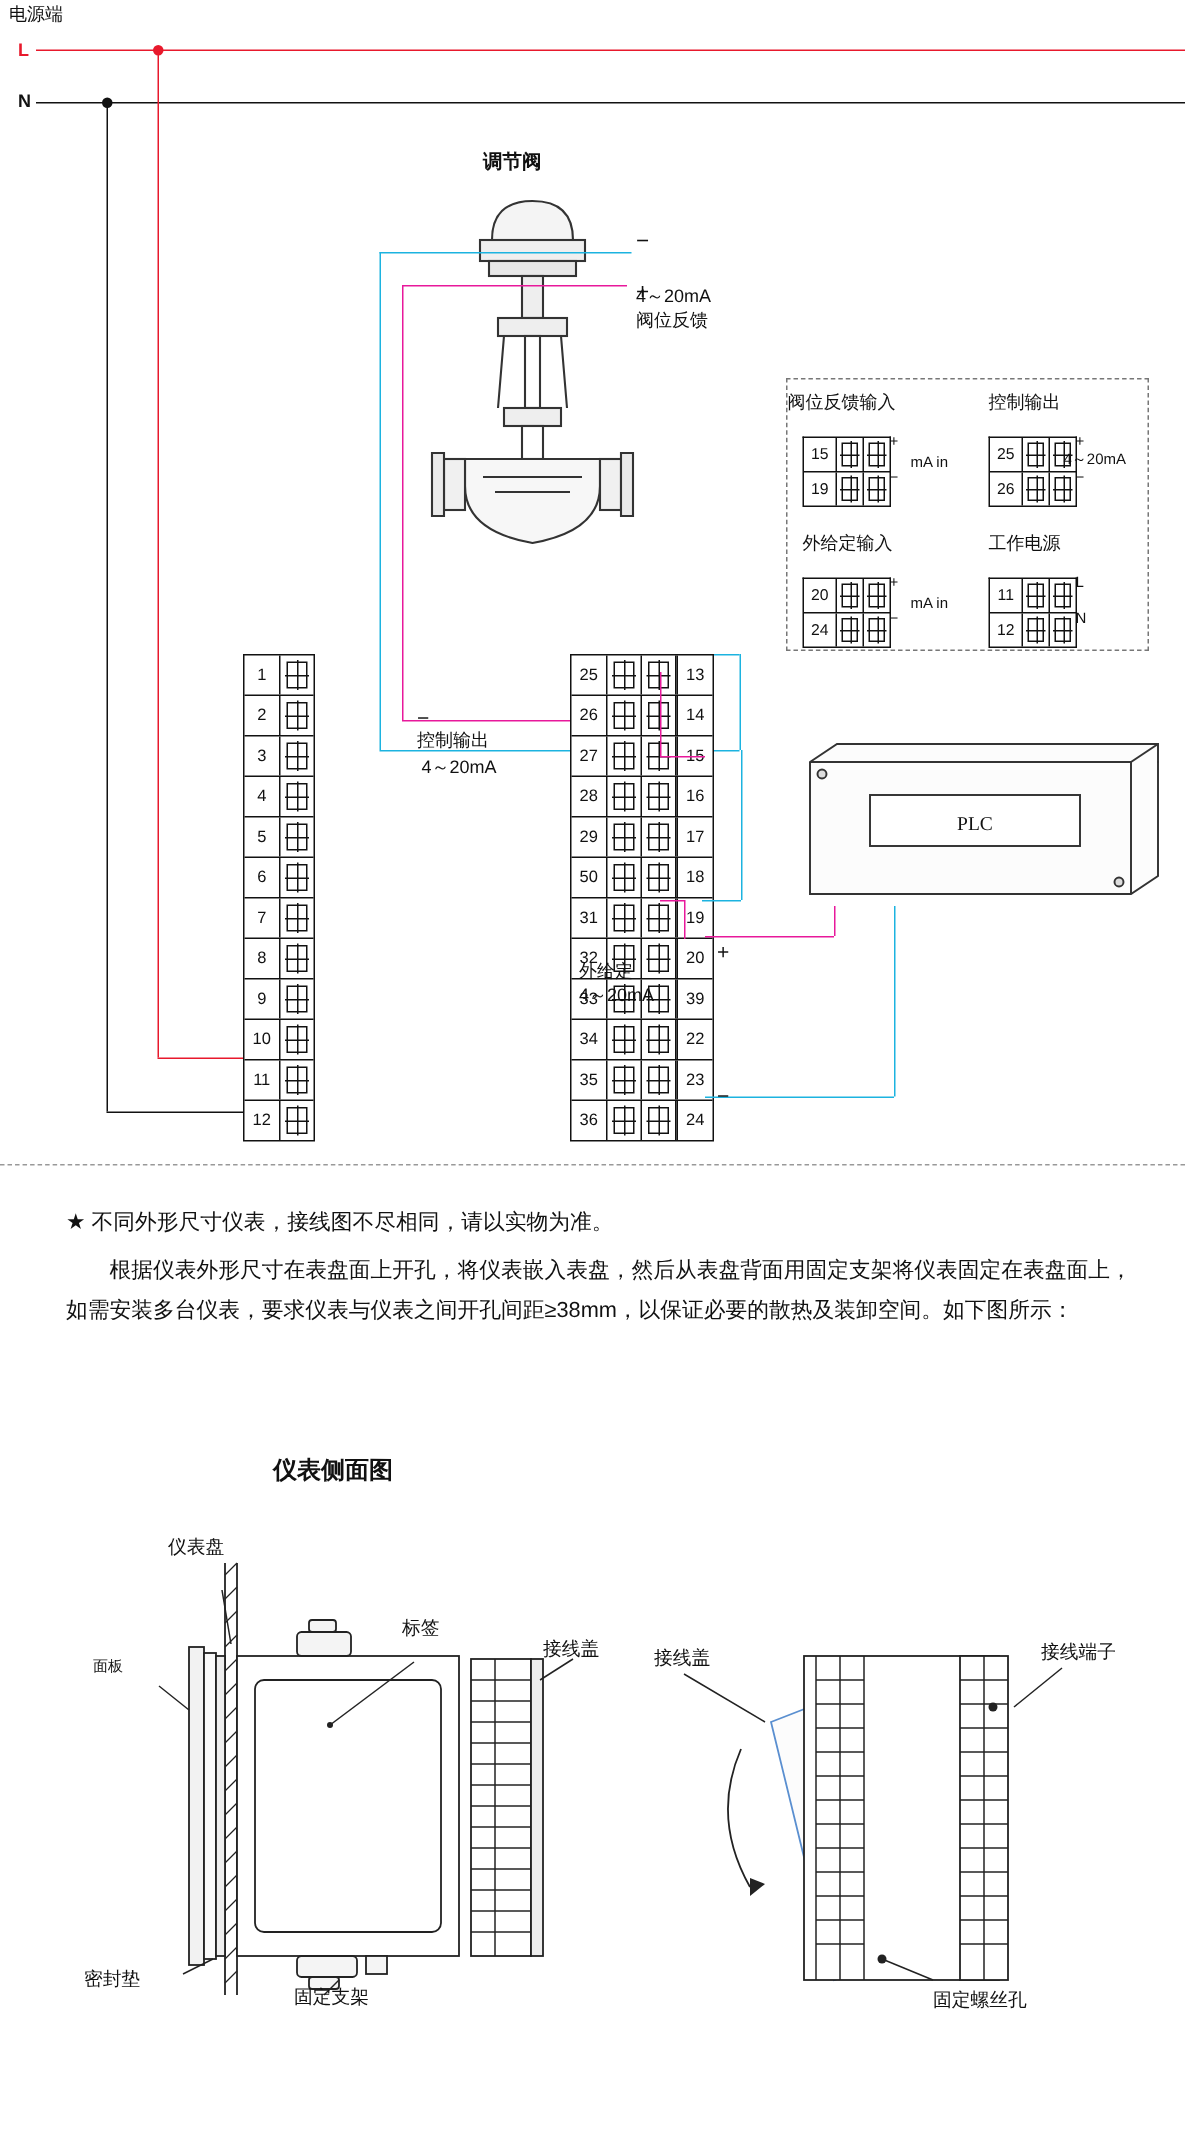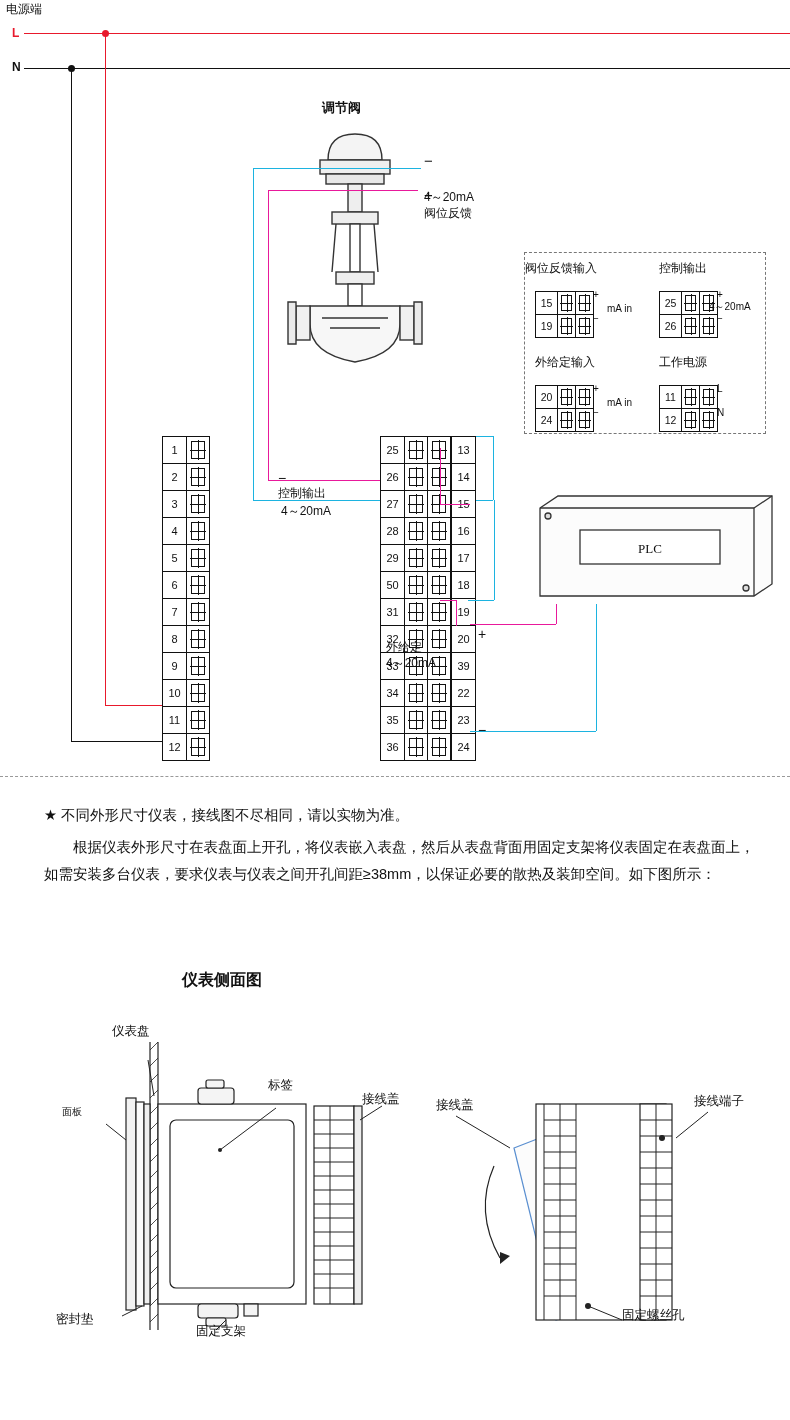--- a/index.html
+++ b/index.html
@@ -586,17 +586,17 @@
         <line x1="16" y1="96" x2="70" y2="128" stroke-width="1"></line>
         <line x1="236" y1="118" x2="268" y2="92" stroke-width="1"></line>
         <line x1="148" y1="286" x2="182" y2="300" stroke-width="1"></line>
         <circle cx="222" cy="118" r="3" fill="#222" stroke="none"></circle>
         <circle cx="148" cy="286" r="3" fill="#222" stroke="none"></circle>
       </g>
     </svg>
 
     <div class="abs txt" style="left:436px;top:88px;font-size:12.5px;">接线盖</div>
     <div class="abs txt" style="left:694px;top:84px;font-size:12.5px;">接线端子</div>
-    <div class="abs txt" style="left:622px;top:298px;font-size:12.5px;">固定螺丝孔</div>
+    <div class="abs txt" style="left:622px;top:316px;font-size:12.5px;">固定螺丝孔</div>
   </div>
 
 
 </div>
 
 </body></html>

